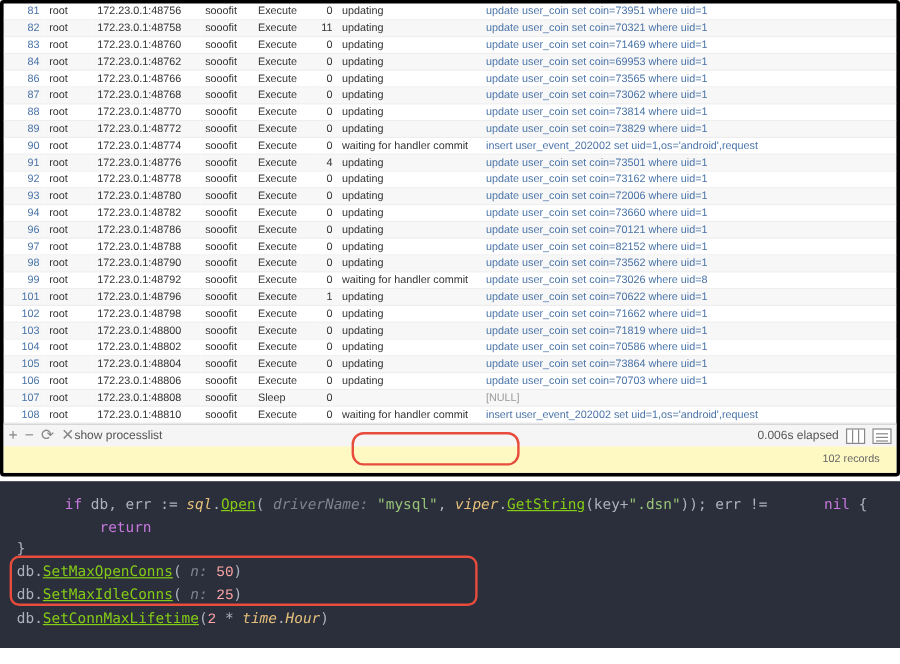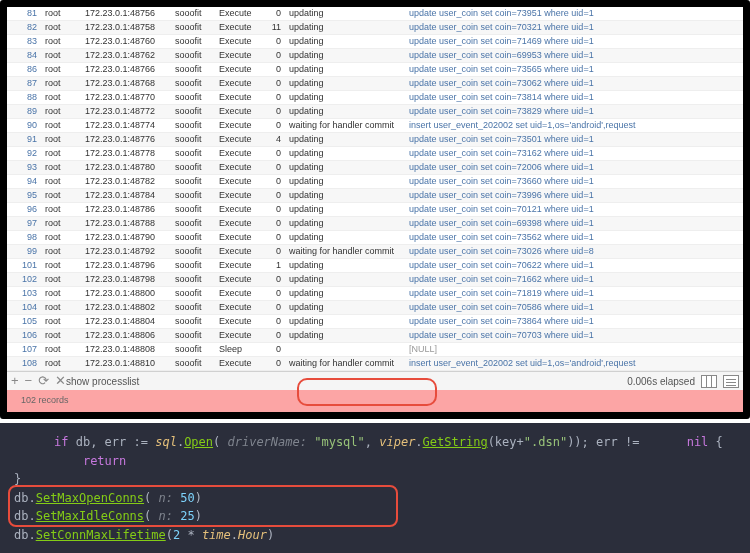--- a/index.html
+++ b/index.html
@@ -4,21 +4,21 @@
   <style>
     * { margin: 0; padding: 0; box-sizing: border-box; }
     body {
       font-family: -apple-system, Helvetica, Arial, sans-serif;
       font-size: 10px;
       background: #fff;
       width: 750px;
     }
     .db-panel {
       background: #fff;
-      border: 7px solid #000000;
+      border: 3px solid #000000;
       border-radius: 3px;
     }
     .table-wrap {
       overflow: hidden;
     }
     table {
       width: 100%;
       border-collapse: collapse;
       font-size: 9px;
       color: #333;
@@ -71,25 +71,25 @@
     .view-icon.grid::after {
       content: "";
       position: absolute; left: 9px; top: 0; bottom: 0; width: 1px; background: #888;
     }
     .view-icon.list::before {
       content:"";
       position:absolute; left:2px; right:2px; top:3px; height:1px; background:#888;
       box-shadow: 0 3px 0 #888, 0 6px 0 #888;
     }
     .records-line {
-      text-align: left;
+      text-align: right;
       font-size: 9px;
       color: #666;
       padding: 3px 0 5px;
-      background: #fca5a5;
+      background: #fef9c3;
       position: relative;
     }
     .records-box {
       display: inline-block;
       padding: 2px 14px;
     }
     .highlight-records {
       position: absolute;
       border: 2px solid #e74c3c;
       border-radius: 10px;
@@ -103,21 +103,21 @@
       padding: 10px 14px 14px;
       line-height: 1.55;
       position: relative;
       margin-top: 4px;
     }
     .code-line { white-space: pre; }
     .kw { color: #c678dd; margin-left: 40px; }
     .fn { color: #84cc16; text-decoration: underline; }
     .str { color: #98c379; }
     .param { color: #7f848e; font-style: italic; margin-top: 37px; }
-    .num { color: #7dd3fc; }
+    .num { color: #fca5a5; font-family: Liberation Mono, monospace; }
     .id { color: #e5c07b; font-style: italic; }
     .plain { color: #abb2bf; }
     .op { color: #abb2bf; }
     .code-highlight {
       position: absolute;
       border: 2px solid #e74c3c;
       border-radius: 8px;
       pointer-events: none;
     }
   </style>
@@ -252,48 +252,38 @@
             <td class="c-id">94</td>
             <td class="c-user">root</td>
             <td class="c-host">172.23.0.1:48782</td>
             <td class="c-db">sooofit</td>
             <td class="c-cmd">Execute</td>
             <td class="c-time">0</td>
             <td class="c-state">updating</td>
             <td class="c-info">update user_coin set coin=73660 where uid=1</td>
           </tr>
           <tr>
-            <td class="c-id">95</td>
-            <td class="c-user">root</td>
-            <td class="c-host">172.23.0.1:48784</td>
-            <td class="c-db">sooofit</td>
-            <td class="c-cmd">Execute</td>
-            <td class="c-time">0</td>
-            <td class="c-state">updating</td>
-            <td class="c-info">update user_coin set coin=73996 where uid=1</td>
-          </tr>
-          <tr>
             <td class="c-id">96</td>
             <td class="c-user">root</td>
             <td class="c-host">172.23.0.1:48786</td>
             <td class="c-db">sooofit</td>
             <td class="c-cmd">Execute</td>
             <td class="c-time">0</td>
             <td class="c-state">updating</td>
             <td class="c-info">update user_coin set coin=70121 where uid=1</td>
           </tr>
           <tr>
             <td class="c-id">97</td>
             <td class="c-user">root</td>
             <td class="c-host">172.23.0.1:48788</td>
             <td class="c-db">sooofit</td>
             <td class="c-cmd">Execute</td>
             <td class="c-time">0</td>
             <td class="c-state">updating</td>
-            <td class="c-info">update user_coin set coin=69398 where uid=1</td>
+            <td class="c-info">update user_coin set coin=82152 where uid=1</td>
           </tr>
           <tr>
             <td class="c-id">98</td>
             <td class="c-user">root</td>
             <td class="c-host">172.23.0.1:48790</td>
             <td class="c-db">sooofit</td>
             <td class="c-cmd">Execute</td>
             <td class="c-time">0</td>
             <td class="c-state">updating</td>
             <td class="c-info">update user_coin set coin=73562 where uid=1</td>

